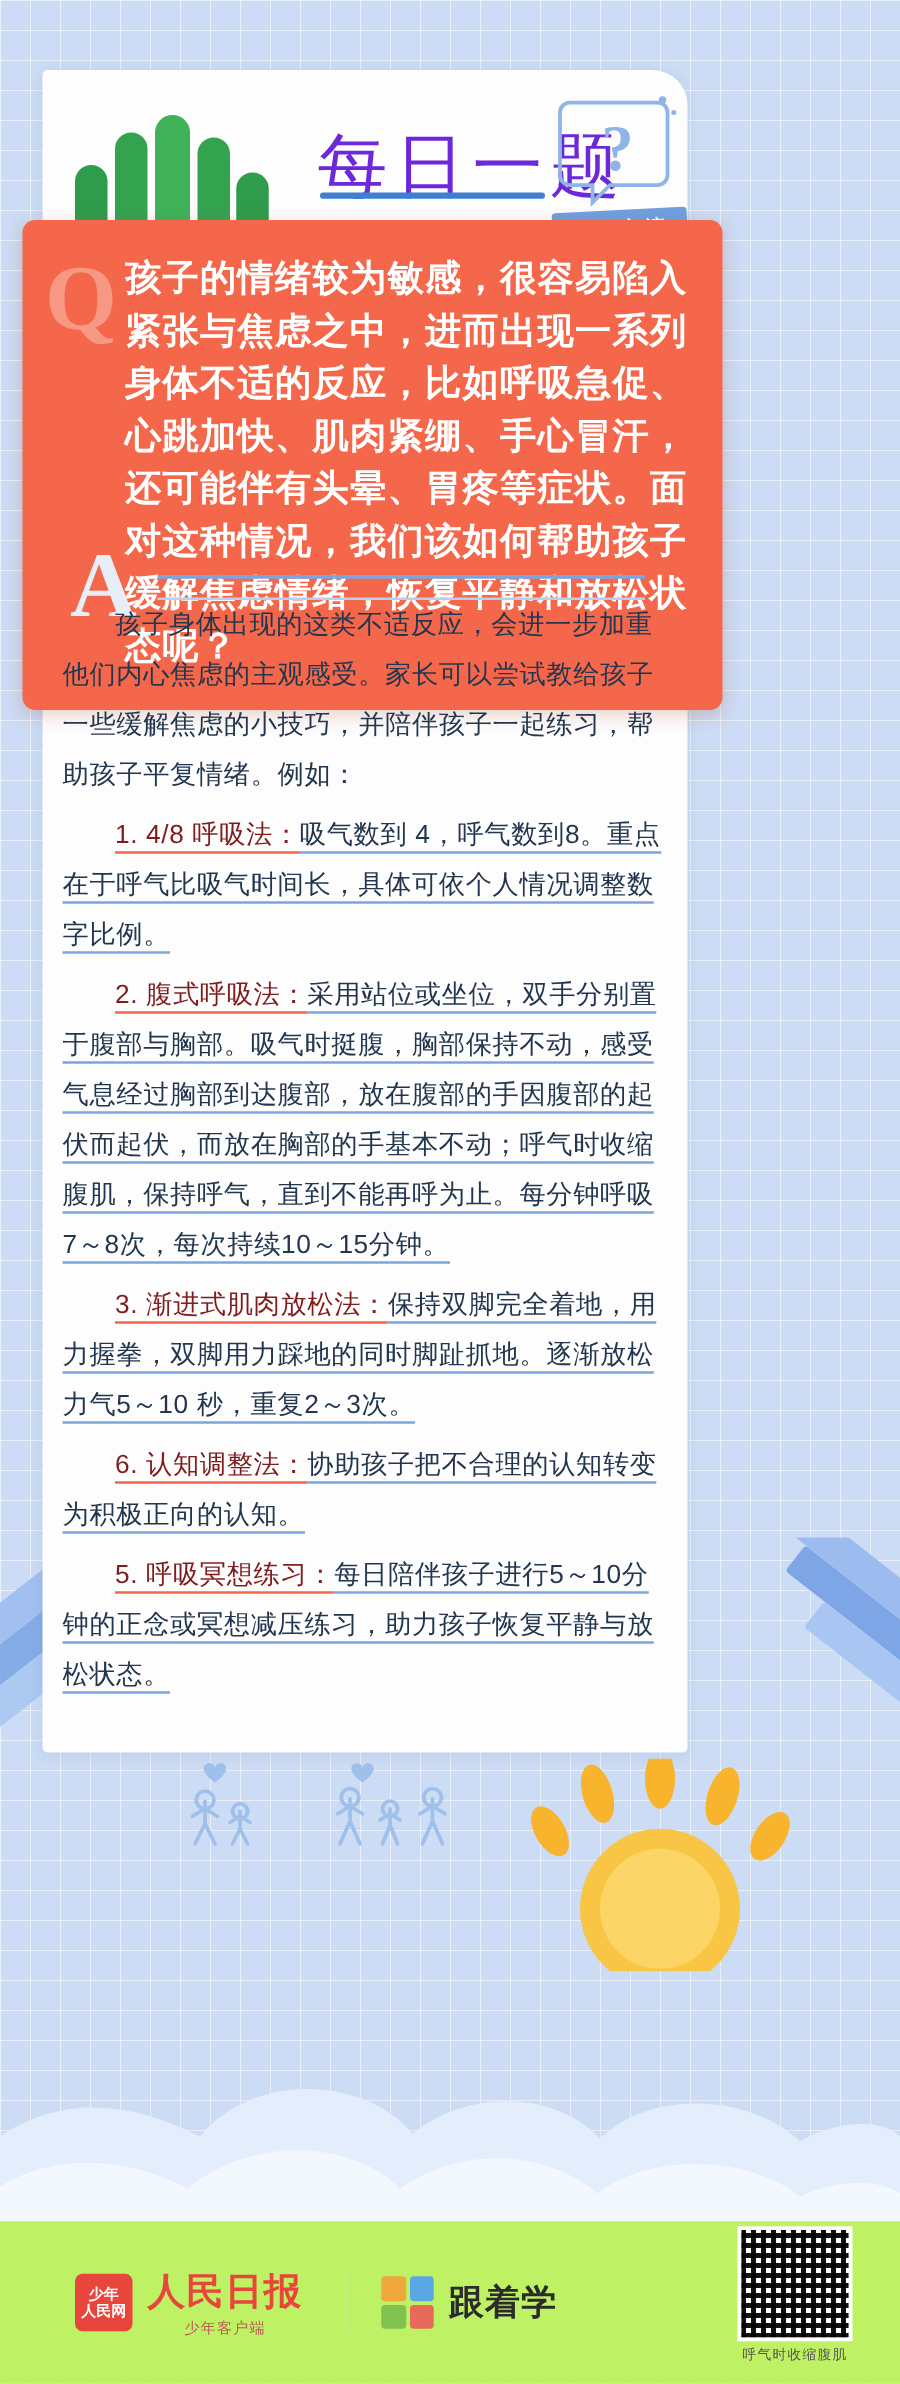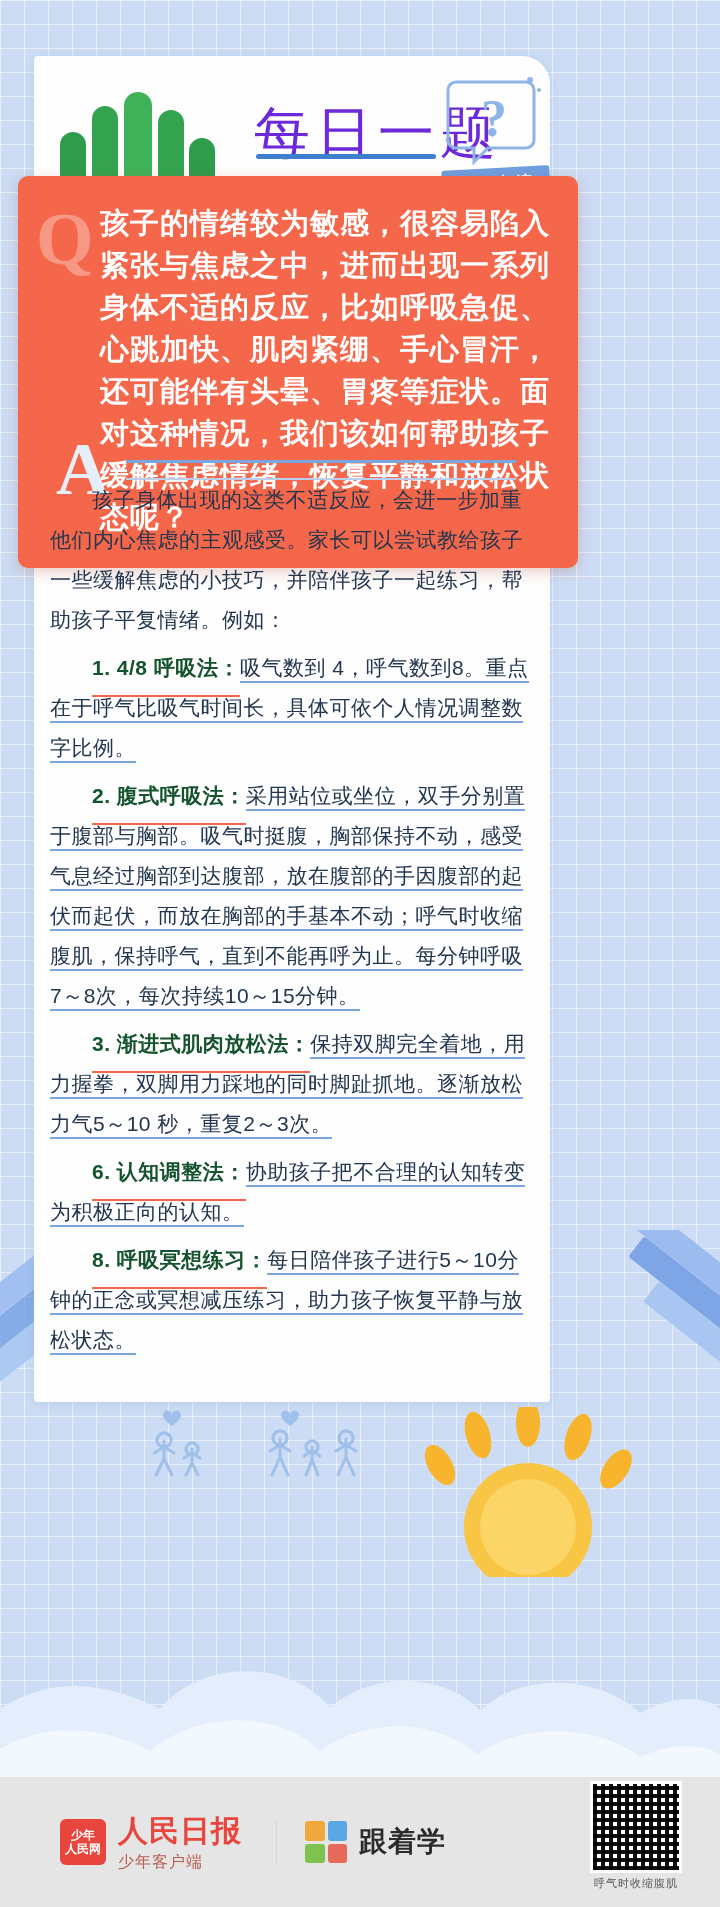--- a/index.html
+++ b/index.html
@@ -213,24 +213,24 @@
     font-size: 21px;
     line-height: 40px;
     color: #23364f;
     text-indent: 2em;
     letter-spacing: 0.5px;
   }
   .answer p.item {
     margin-top: 8px;
   }
   .answer .num {
-    color: #14532d;
-    font-weight: bold;
+    color: #7f1d1d;
+    font-weight: normal;
     border-bottom: 2px solid #f4674a;
-    padding-bottom: 16px;
+    padding-bottom: 2px;
   }
   .answer p.item .body {
     border-bottom: 2px solid #7aa6e0;
     padding-bottom: 2px;
   }
 
   
   .sun {
     position: absolute;
     right: 80px;
@@ -260,21 +260,21 @@
   }
   .clouds svg { width: 100%; height: 100%; display: block; }
 
   
   .footer {
     position: absolute;
     left: 0;
     bottom: 0;
     width: 720px;
     height: 130px;
-    background: #e5e5e5;
+    background: #bef264;
     display: flex;
     align-items: center;
   }
   .f-logo {
     display: flex;
     align-items: center;
     margin-left: 60px;
   }
   .f-badge {
     width: 46px; height: 46px;
@@ -291,24 +291,25 @@
     font-weight: bold;
   }
   .f-texts { margin-left: 12px; }
   .f-title {
     font-size: 30px;
     color: #e8453c;
     font-weight: bold;
     letter-spacing: 1px;
   }
   .f-sub {
-    font-size: 16px;
+    font-size: 12px;
     color: #b85f52;
     letter-spacing: 1px;
     margin-top: 0;
+    text-align: center;
   }
   .f-div {
     width: 1px; height: 46px;
     background: #d8d8d8;
     margin: 0 28px 0 34px;
   }
   .f-brand { display: flex; align-items: center; }
   .f-tiles {
     width: 42px; height: 42px;
     display: grid;
@@ -406,21 +407,21 @@
   <p class="item">
     <span class="num">2. 腹式呼吸法：</span><span class="body">采用站位或坐位，双手分别置于腹部与胸部。吸气时挺腹，胸部保持不动，感受气息经过胸部到达腹部，放在腹部的手因腹部的起伏而起伏，而放在胸部的手基本不动；呼气时收缩腹肌，保持呼气，直到不能再呼为止。每分钟呼吸7～8次，每次持续10～15分钟。</span>
   </p>
   <p class="item">
     <span class="num">3. 渐进式肌肉放松法：</span><span class="body">保持双脚完全着地，用力握拳，双脚用力踩地的同时脚趾抓地。逐渐放松力气5～10 秒，重复2～3次。</span>
   </p>
   <p class="item">
     <span class="num">6. 认知调整法：</span><span class="body">协助孩子把不合理的认知转变为积极正向的认知。</span>
   </p>
   <p class="item">
-    <span class="num">8. 呼吸冥想练习：</span><span class="body">每日陪伴孩子进行5～10分钟的正念或冥想减压练习，助力孩子恢复平静与放松状态。</span>
+    <span class="num">5. 呼吸冥想练习：</span><span class="body">每日陪伴孩子进行5～10分钟的正念或冥想减压练习，助力孩子恢复平静与放松状态。</span>
   </p>
 </div>
 
 <div class="family">
   <svg viewBox="0 0 260 90">
     <g fill="none" stroke="#9fc0ea" stroke-width="3" stroke-linecap="round">
       <path d="M14 36 a7 7 0 1 0 0.1 0"></path>
       <path d="M14 44 v18 M14 50 l-10 6 M14 50 l10 6 M14 62 l-8 16 M14 62 l8 16"></path>
       <path d="M42 46 a6 6 0 1 0 0.1 0"></path>
       <path d="M42 52 v14 M42 56 l-8 5 M42 56 l8 5 M42 66 l-6 12 M42 66 l6 12"></path>

